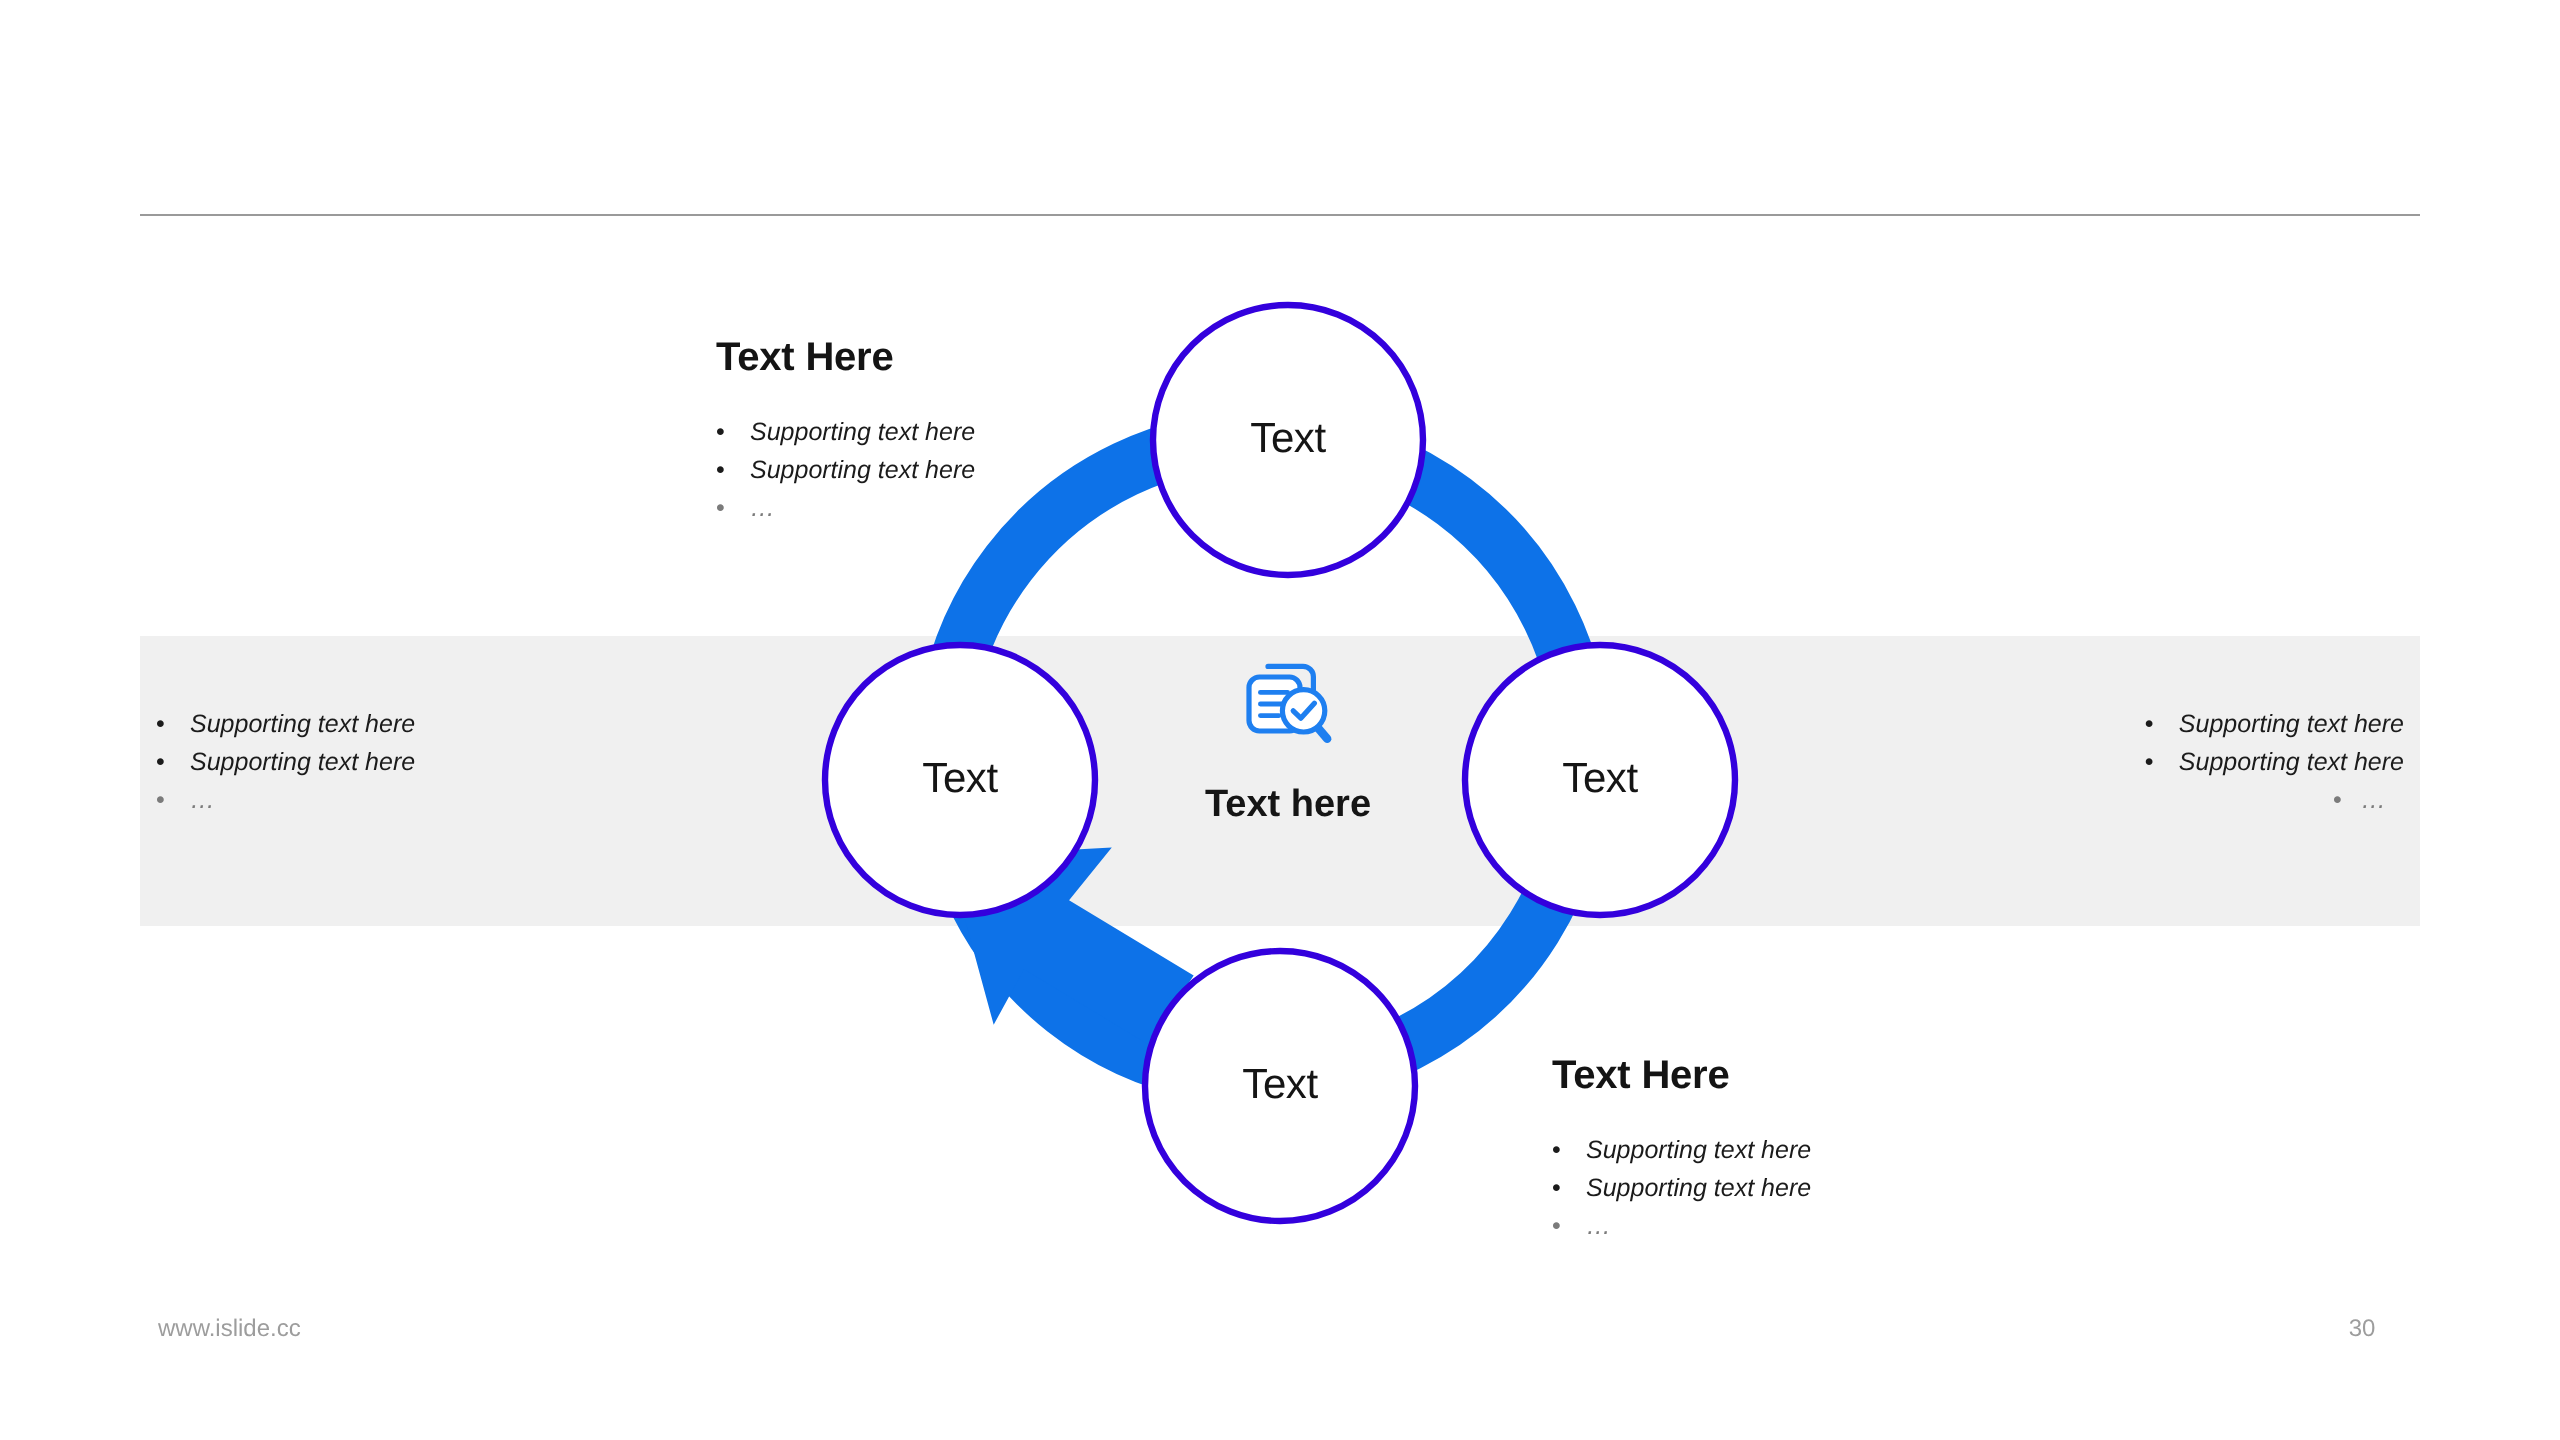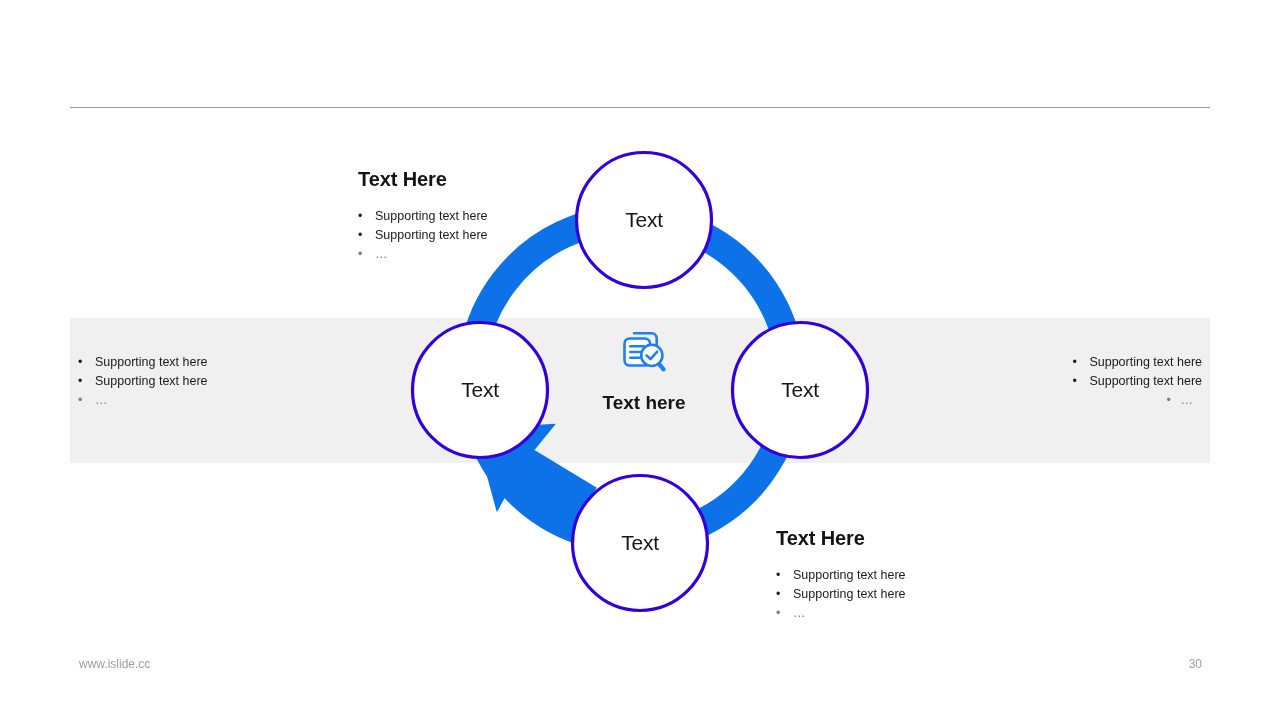--- a/index.html
+++ b/index.html
@@ -105,21 +105,21 @@
     line-height: 19px;
     white-space: nowrap;
   }
   .bullets li .dot {
     width: 17px;
     flex: 0 0 17px;
     color: #1b1b1b;
     font-size: 12.5px;
     line-height: 19px;
   }
-  .bullets li .btxt { flex: 0 0 auto; }
+  .bullets li .btxt { flex: 0 0 auto; font-style: italic; }
   .bullets li.faded .btxt,
   .bullets li.faded .dot { color: #7b7b7b; }
   .bullets li.faded .btxt { letter-spacing: 1px; }
 
   
   .bullets.align-right li { justify-content: flex-end; }
   .bullets.align-right li.indented { padding-right: 8px; }
   .bullets.align-right li.indented .dot { width: 14px; flex: 0 0 14px; }
 
   .block-topleft   { left: 358px; top: 168px; }
@@ -133,21 +133,21 @@
     left: 79px;
     top: 657px;
     font-size: 12px;
     color: #9d9d9d;
   }
   .footer-page {
     position: absolute;
     left: 1160px;
     top: 657px;
     width: 42px;
-    text-align: right;
+    text-align: center;
     font-size: 12px;
     color: #9d9d9d;
   }
 </style>
 </head>
 <body>
 
 <div id="slide">
 
   <div class="top-rule"></div>

